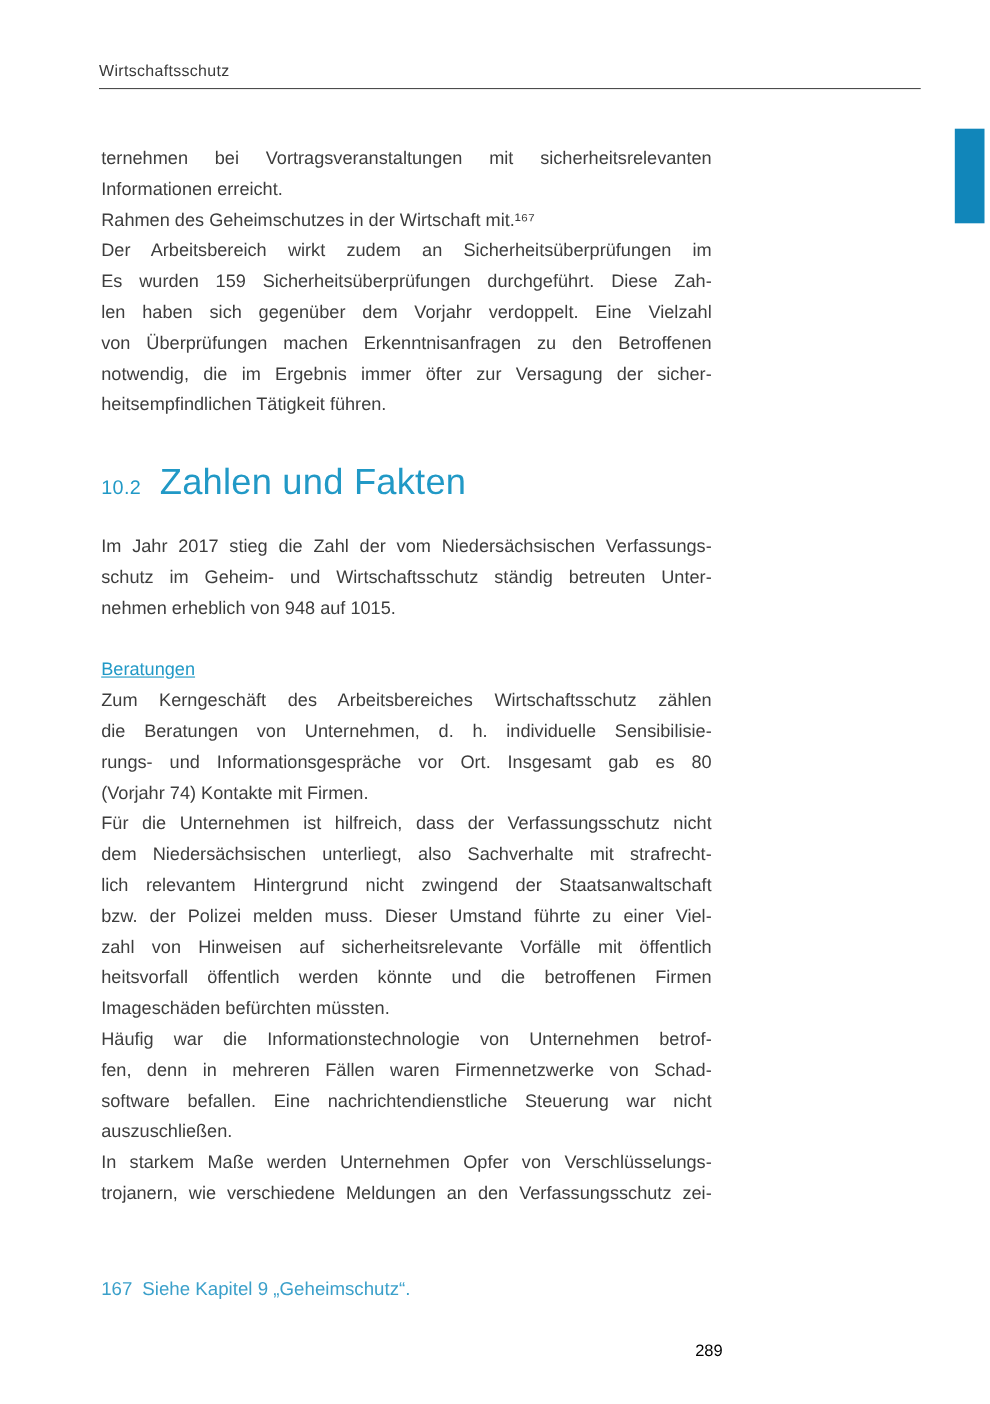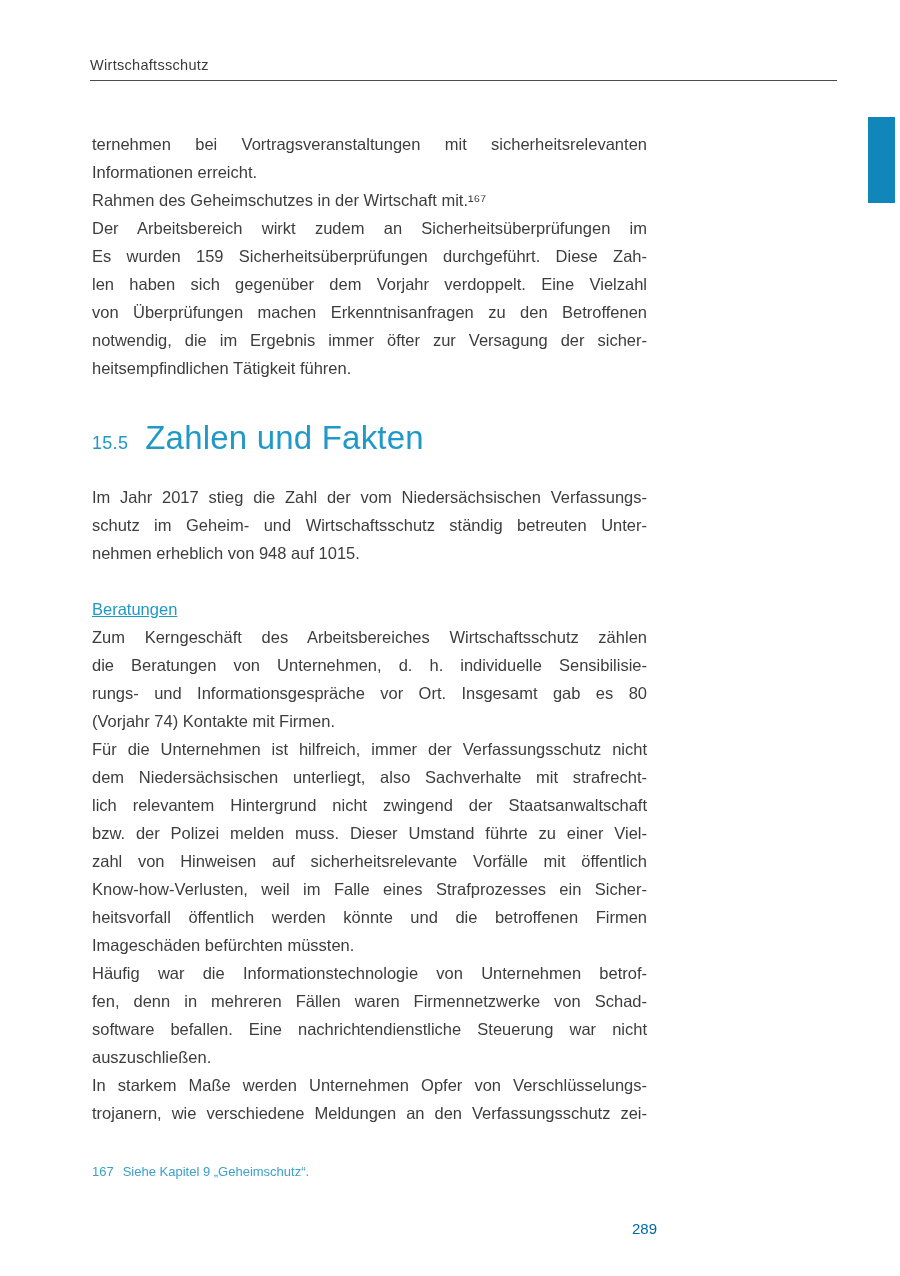--- a/index.html
+++ b/index.html
@@ -48,26 +48,26 @@
   .section-title { font-size: 33px; font-weight: 400; letter-spacing: 0.2px; }
 
   .subheading {
     margin-top: 28px;
     color: #2199c6; font-size: 16.5px; line-height: 28px; text-decoration: underline;
   }
 
   .footnote {
     position: absolute; left: 92px; top: 1164px;
     display: flex; gap: 9px;
-    color: #3ba0ca; font-size: 13px; line-height: 16px;
+    color: #3ba0ca; font-size: 17px; line-height: 16px;
   }
 
   .page-number {
     position: absolute; top: 1220px; right: 63px;
-    font-size: 15px; color: #0369a1;
+    font-size: 15px; color: #000000;
   }
 </style>
 </head>
 <body>
 
 <div class="page">
 
   <div class="running-header">Wirtschaftsschutz</div>
 
   <div class="header-rule"></div>
@@ -88,21 +88,21 @@
         <div class="para">
           <div class="line">Es wurden 159 Sicherheitsüberprüfungen durchgeführt. Diese Zah-</div>
           <div class="line">len haben sich gegenüber dem Vorjahr verdoppelt. Eine Vielzahl</div>
           <div class="line">von Überprüfungen machen Erkenntnisanfragen zu den Betroffenen</div>
           <div class="line">notwendig, die im Ergebnis immer öfter zur Versagung der sicher-</div>
           <div class="line lastline">heitsempfindlichen Tätigkeit führen.</div>
         </div>
       </div>
 
     <div class="section-heading">
-      <span class="section-number">15.5</span>
+      <span class="section-number">10.2</span>
       <span class="section-title">Zahlen und Fakten</span>
     </div>
 
     <div>
         <div class="para">
           <div class="line">Im Jahr 2017 stieg die Zahl der vom Niedersächsischen Verfassungs-</div>
           <div class="line">schutz im Geheim- und Wirtschaftsschutz ständig betreuten Unter-</div>
           <div class="line lastline">nehmen erheblich von 948 auf 1015.</div>
         </div>
       </div>
@@ -110,26 +110,25 @@
     <div class="subheading">Beratungen</div>
 
     <div>
         <div class="para">
           <div class="line">Zum Kerngeschäft des Arbeitsbereiches Wirtschaftsschutz zählen</div>
           <div class="line">die Beratungen von Unternehmen, d. h. individuelle Sensibilisie-</div>
           <div class="line">rungs- und Informationsgespräche vor Ort. Insgesamt gab es 80</div>
           <div class="line lastline">(Vorjahr 74) Kontakte mit Firmen.</div>
         </div>
         <div class="para">
-          <div class="line">Für die Unternehmen ist hilfreich, immer der Verfassungsschutz nicht</div>
+          <div class="line">Für die Unternehmen ist hilfreich, dass der Verfassungsschutz nicht</div>
           <div class="line">dem Niedersächsischen unterliegt, also Sachverhalte mit strafrecht-</div>
           <div class="line">lich relevantem Hintergrund nicht zwingend der Staatsanwaltschaft</div>
           <div class="line">bzw. der Polizei melden muss. Dieser Umstand führte zu einer Viel-</div>
           <div class="line">zahl von Hinweisen auf sicherheitsrelevante Vorfälle mit öffentlich</div>
-          <div class="line">Know-how-Verlusten, weil im Falle eines Strafprozesses ein Sicher-</div>
           <div class="line">heitsvorfall öffentlich werden könnte und die betroffenen Firmen</div>
           <div class="line lastline">Imageschäden befürchten müssten.</div>
         </div>
         <div class="para">
           <div class="line">Häufig war die Informationstechnologie von Unternehmen betrof-</div>
           <div class="line">fen, denn in mehreren Fällen waren Firmennetzwerke von Schad-</div>
           <div class="line">software befallen. Eine nachrichtendienstliche Steuerung war nicht</div>
           <div class="line lastline">auszuschließen.</div>
         </div>
         <div class="para">

